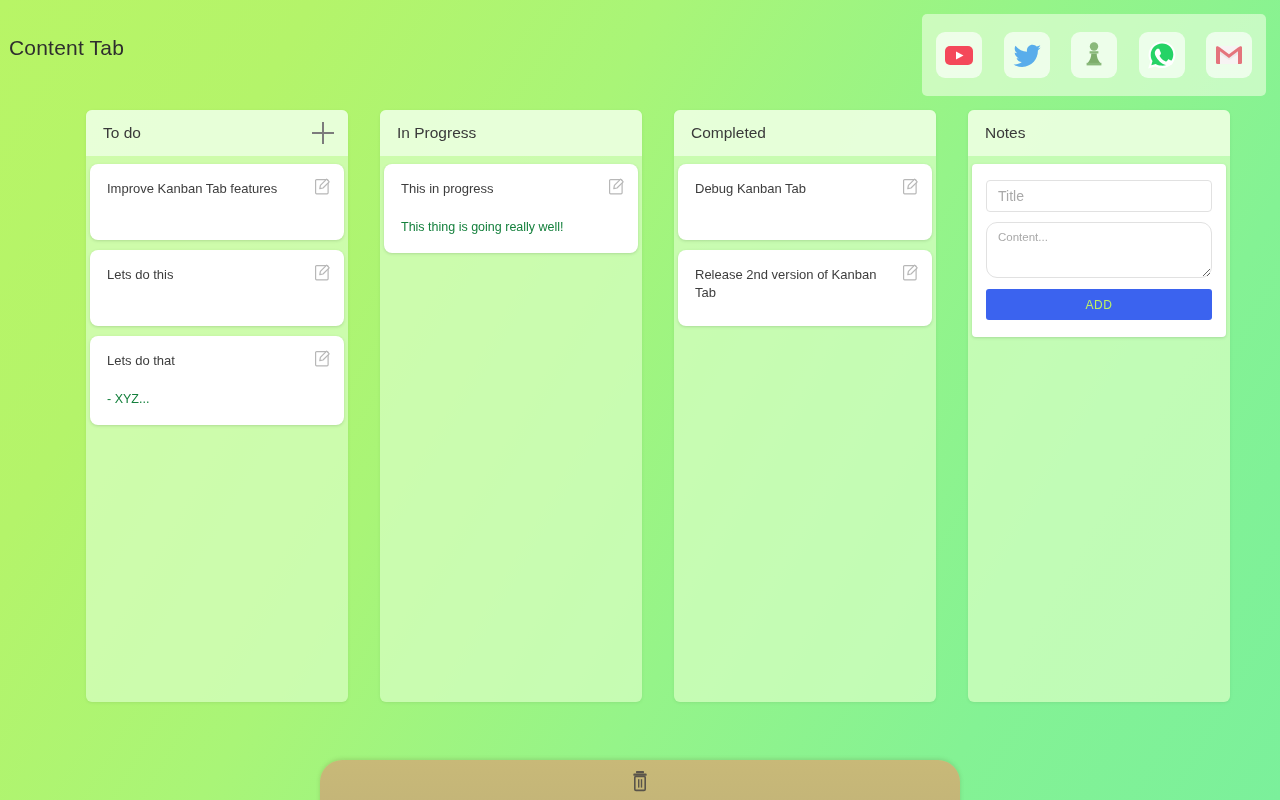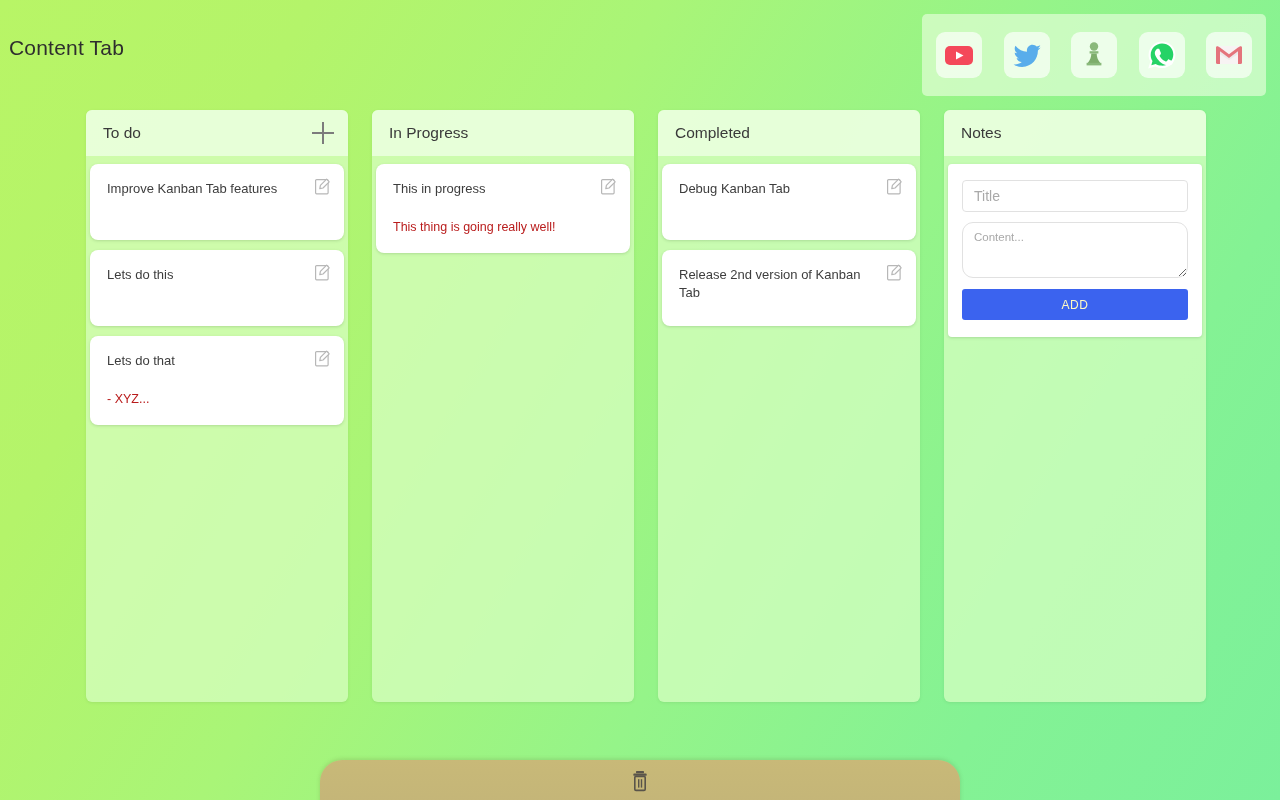--- a/index.html
+++ b/index.html
@@ -67,21 +67,21 @@
   .shortcut svg { display: block; }
 
   
   .board {
     position: absolute;
     top: 110px;
     left: 0;
     width: 1280px;
     height: 600px;
     display: flex;
-    gap: 0;
+    gap: 8px;
   }
 
   .column {
     width: 262px;
     height: 592px;
     margin-left: 24px;
     border-radius: 6px;
     background: rgba(216, 255, 196, .72);
     box-shadow: 0 1px 3px rgba(80,130,70,.14);
     display: flex;
@@ -138,21 +138,21 @@
     cursor: grab;
   }
   .card-title {
     font-size: 13px;
     color: #3d3d3d;
     line-height: 1.35;
     padding-right: 26px;
   }
   .card-body {
     font-size: 12.5px;
-    color: #b91c1c;
+    color: #15803d;
     margin-top: 21px;
     line-height: 1.35;
   }
   .edit-icon {
     position: absolute;
     top: 14px;
     right: 13px;
     width: 16px;
     height: 17px;
     cursor: pointer;
@@ -197,21 +197,21 @@
   }
   .note-textarea::placeholder { color: #a9a9a9; }
   .add-note-btn {
     display: block;
     width: 100%;
     height: 31px;
     margin-top: 11px;
     border: none;
     border-radius: 3px;
     background: #3b63ef;
-    color: #fef9c3;
+    color: #bef264;
     font-family: "Liberation Sans", sans-serif;
     font-size: 12px;
     letter-spacing: .6px;
     cursor: pointer;
   }
 
   
   .trash-zone {
     position: absolute;
     left: 320px;

